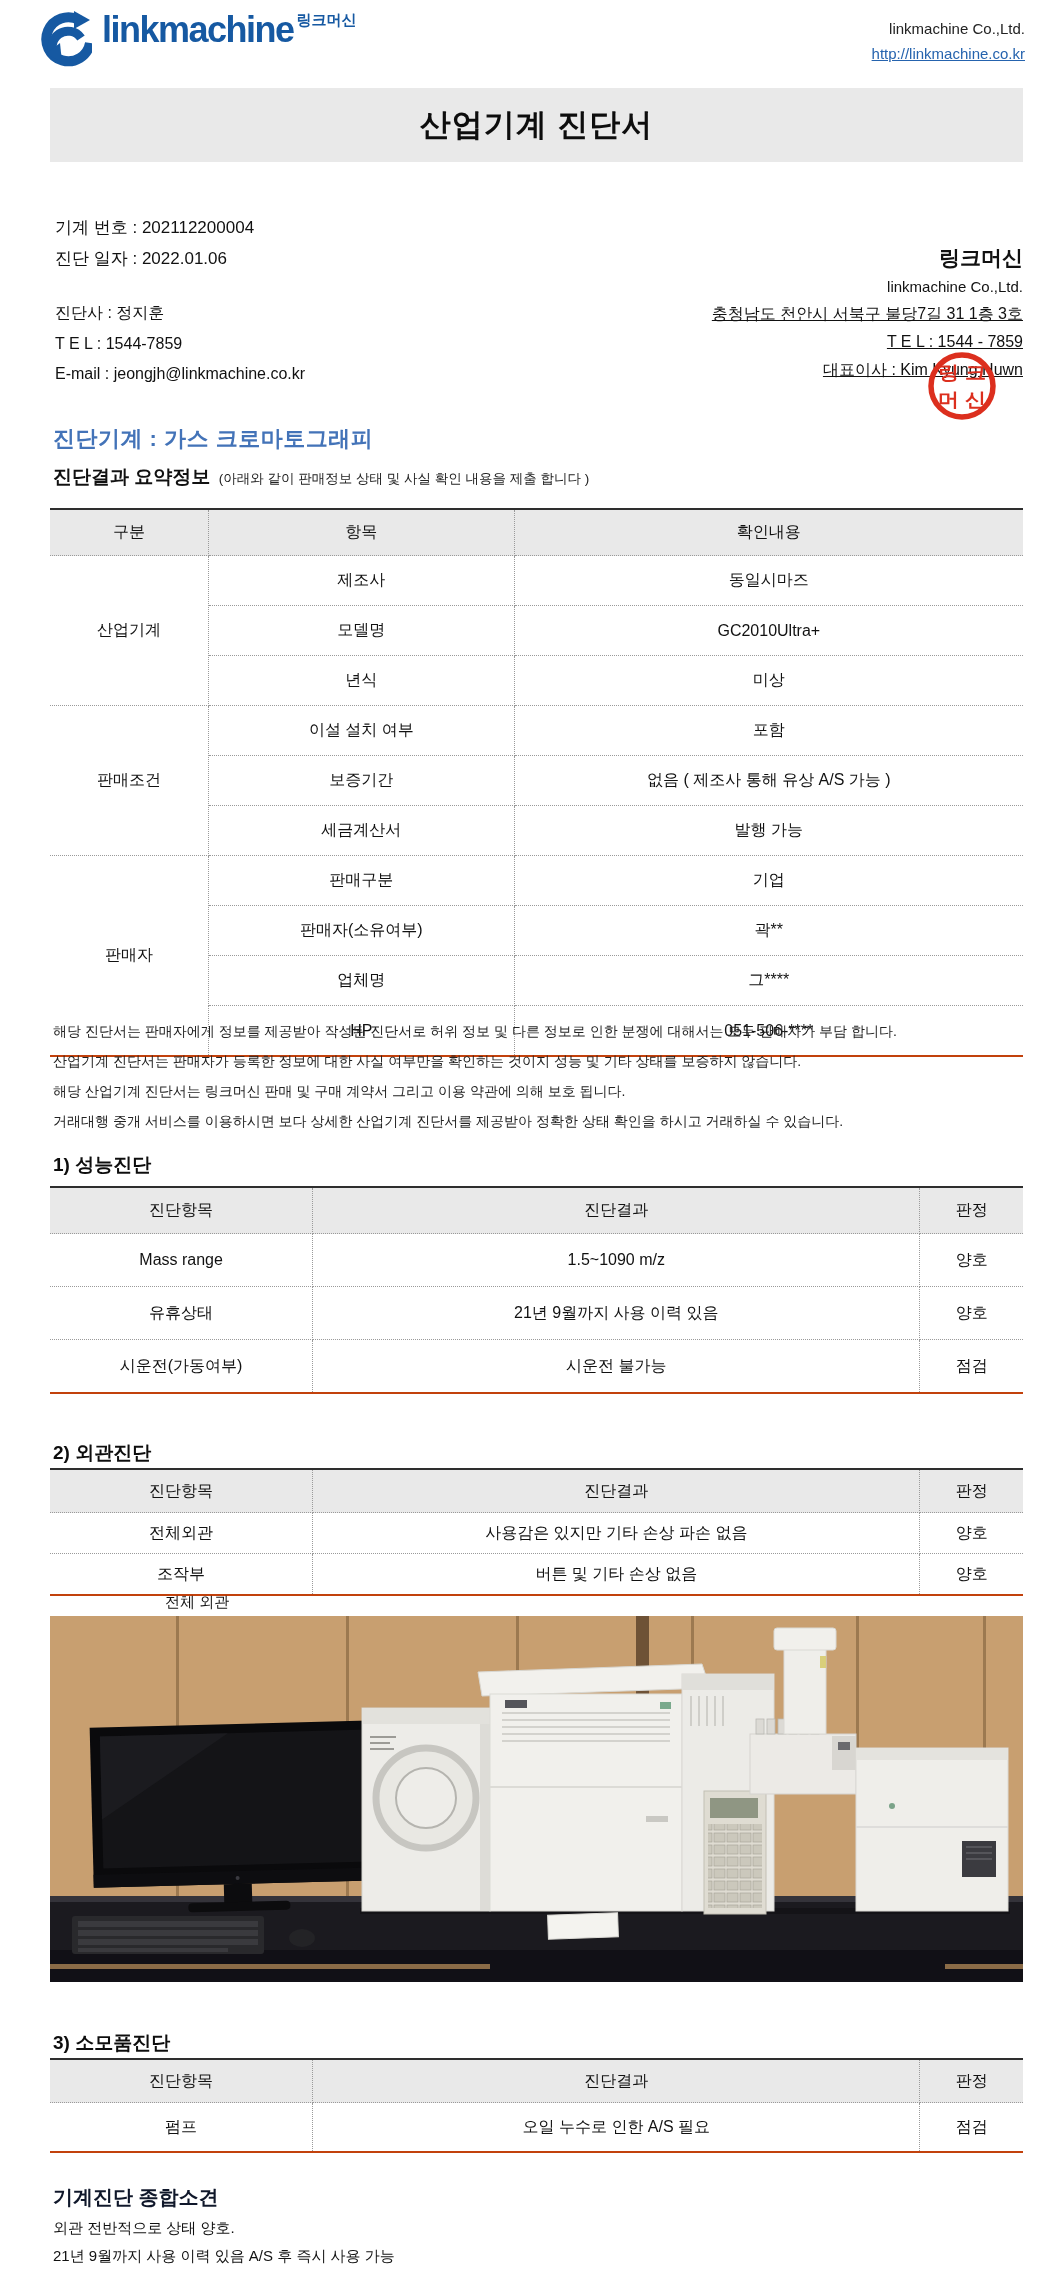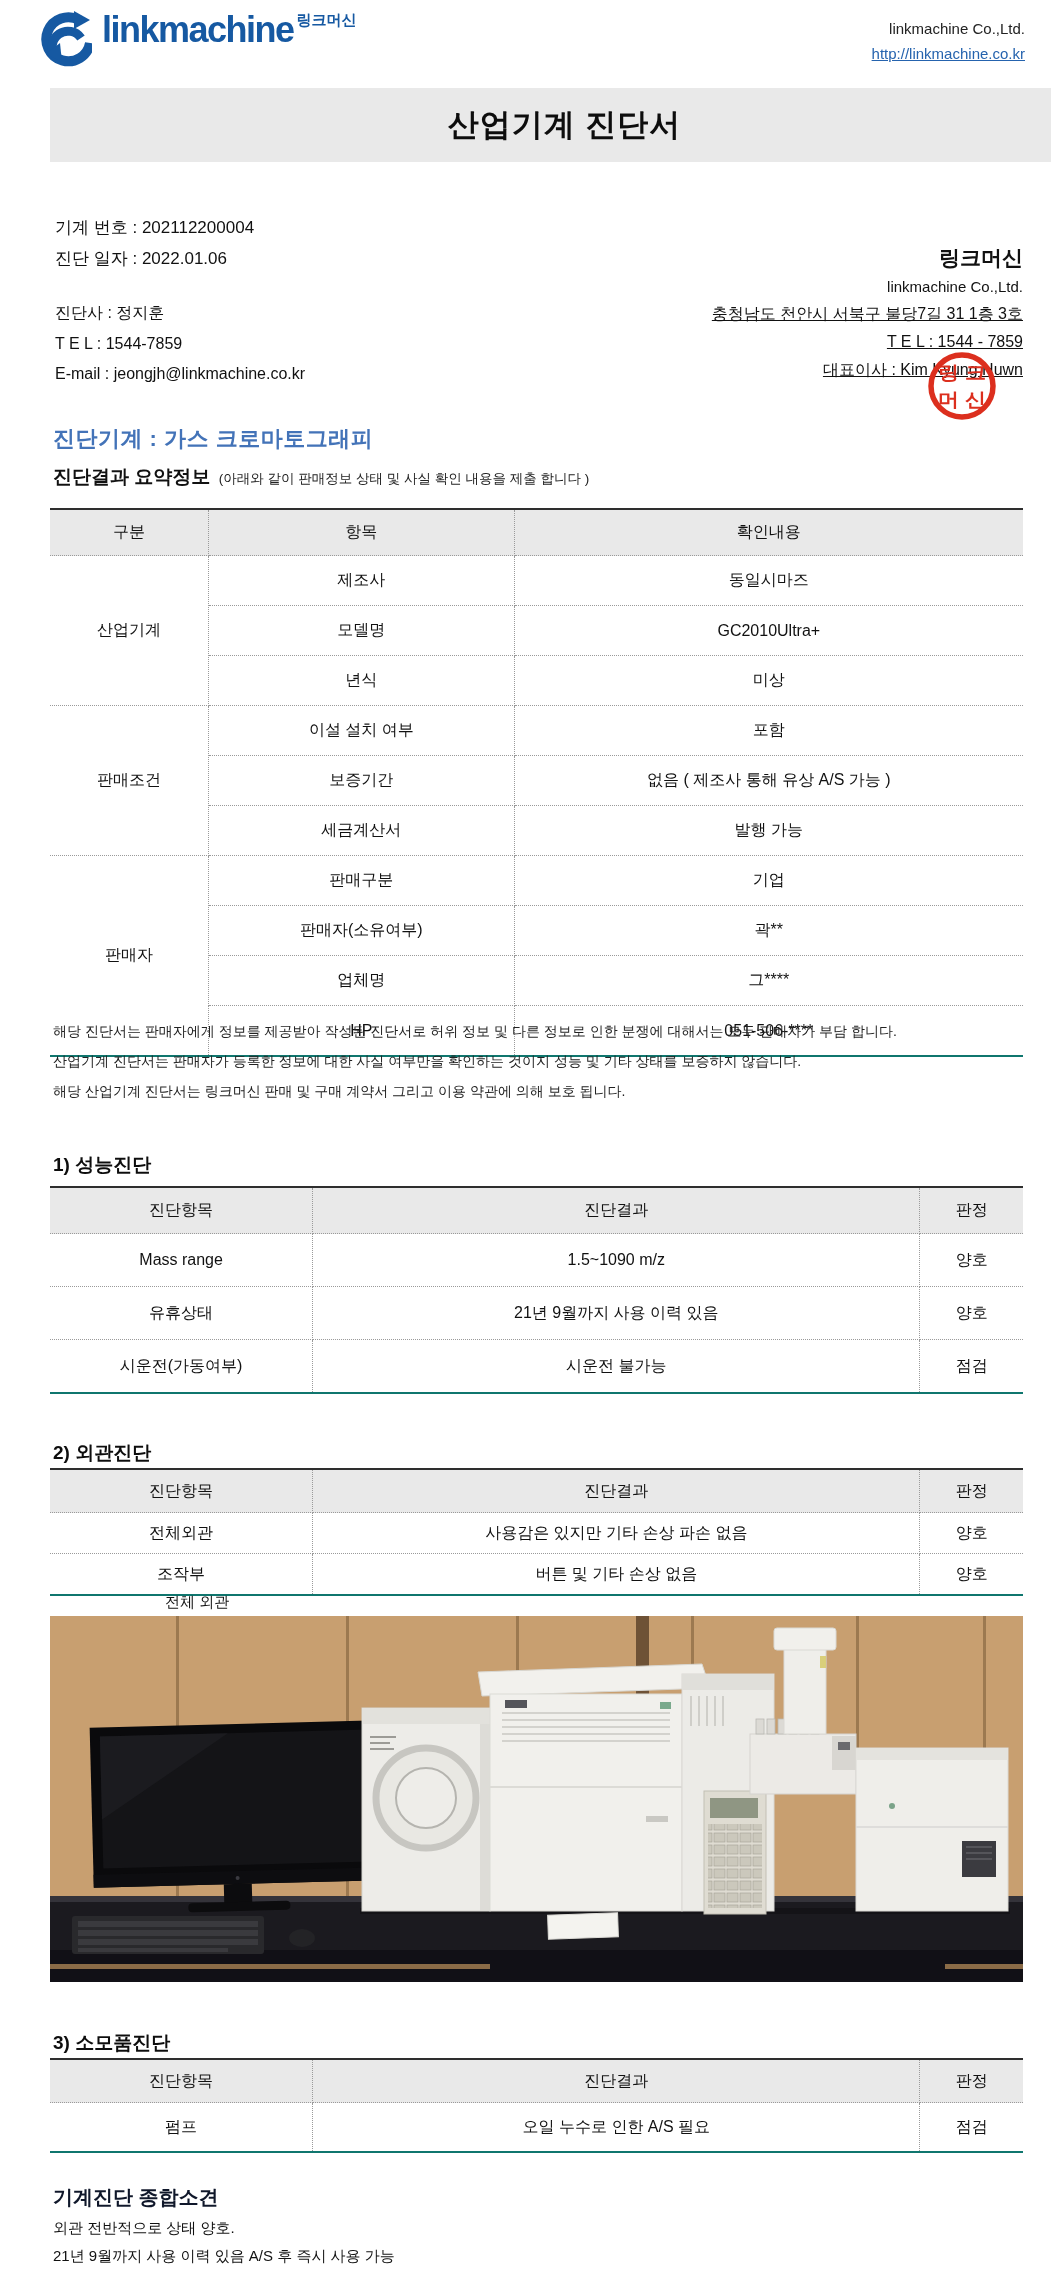--- a/index.html
+++ b/index.html
@@ -11,21 +11,21 @@
   .logo-wrap{top:10px;left:38px;display:flex;align-items:flex-start;gap:10px;}
   .logo-texts{display:flex;}
   .logo-main{font-size:36px;font-weight:700;color:#1659a2;letter-spacing:-1.5px;line-height:40px;}
   .logo-sub{font-size:15px;font-weight:700;color:#1659a2;margin-top:1px;margin-left:3px;}
   .header-right{top:16px;right:30px;text-align:right;line-height:25px;}
   .hr-co{font-size:15px;color:#222;}
   .hr-link{font-size:15px;color:#2563ae;text-decoration:underline;cursor:pointer;}
 
   
   .banner{top:88px;left:50px;width:973px;height:74px;background:#e9e9e9;
-          display:flex;align-items:center;justify-content:center;padding-left:28px;}
+          display:flex;align-items:center;justify-content:center;}
   .banner-title{font-size:31px;font-weight:700;color:#0d0d0d;letter-spacing:1px;}
 
   
   .meta{top:212px;left:55px;font-size:17px;line-height:31px;color:#111;}
   .inspector{top:298px;left:55px;font-size:16px;line-height:30.5px;color:#111;}
   .company{top:243px;right:32px;text-align:right;color:#111;}
   .co-kr{font-size:21px;font-weight:700;line-height:30px;}
   .co-en{font-size:15px;line-height:27px;}
   .co-line{font-size:16px;line-height:28px;text-decoration:underline;}
   .stamp{top:349px;left:925px;width:74px;height:74px;}
@@ -40,21 +40,21 @@
   .summary-head b{font-size:19px;font-weight:700;color:#111;}
   .summary-head span{font-size:13.5px;color:#222;margin-left:4px;}
   .sec-heading{font-size:19px;font-weight:700;color:#0d0d0d;}
   .h1{top:1152px;left:53px;}
   .h2{top:1440px;left:53px;}
   .h3{top:2030px;left:53px;}
 
   
   .tbl{left:50px;width:973px;}
   .tbl table{width:100%;border-collapse:collapse;table-layout:fixed;
-             border-top:2px solid #2e2e2e;border-bottom:2px solid #0f766e;}
+             border-top:2px solid #2e2e2e;border-bottom:2px solid #c2410c;}
   .tbl th{background:#e9e9e9;font-weight:400;font-size:16px;color:#111;
           border-bottom:2px solid #2e2e2e;}
   .tbl td{font-size:16px;color:#111;text-align:center;vertical-align:middle;}
   .tbl th,.tbl td{border-left:1px dotted #9a9a9a;border-right:1px dotted #9a9a9a;
                   border-top:1px dotted #9a9a9a;border-bottom:1px dotted #9a9a9a;padding:0 4px;}
   .tbl tr > *:first-child{border-left:none;}
   .tbl tr > *:last-child{border-right:none;}
   .tbl thead th{border-top:none;}
   .tbl tbody tr:last-child td{border-bottom:none;}
   .t-sum{top:508px;} .t-sum th{height:45px;} .t-sum td{height:49px;}
@@ -200,20 +200,21 @@
           <td>051-506-****</td>
         </tr>
       </tbody>
     </table>
   </div>
 
   <div class="abs disclaimers">
     <div>해당 진단서는 판매자에게 정보를 제공받아 작성된 진단서로 허위 정보 및 다른 정보로 인한 분쟁에 대해서는 모두 판매자가 부담 합니다.</div>
     <div>산업기계 진단서는 판매자가 등록한 정보에 대한 사실 여부만을 확인하는 것이지 성능 및 기타 상태를 보증하지 않습니다.</div>
     <div>해당 산업기계 진단서는 링크머신 판매 및 구매 계약서 그리고 이용 약관에 의해 보호 됩니다.</div>
+    <div>거래대행 중개 서비스를 이용하시면 보다 상세한 산업기계 진단서를 제공받아 정확한 상태 확인을 하시고 거래하실 수 있습니다.</div>
   </div>
 
   <div class="abs sec-heading h1">1) 성능진단</div>
   <div class="abs tbl t1">
     <table>
       <colgroup>
           <col style="width:27%">
           <col style="width:62.4%">
           <col style="width:10.6%">
         </colgroup>

